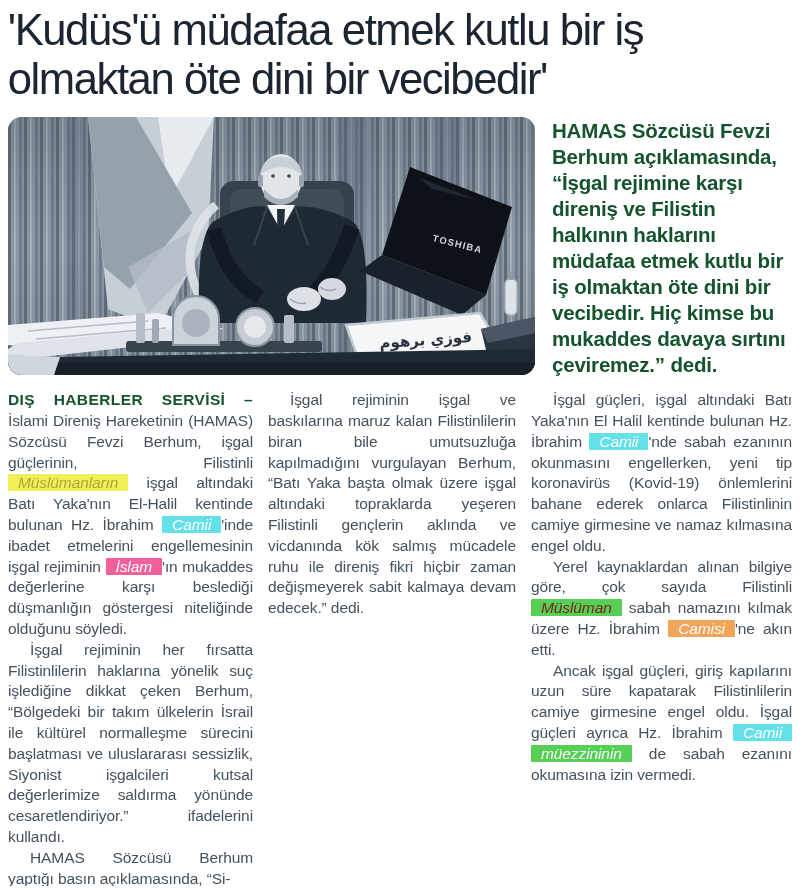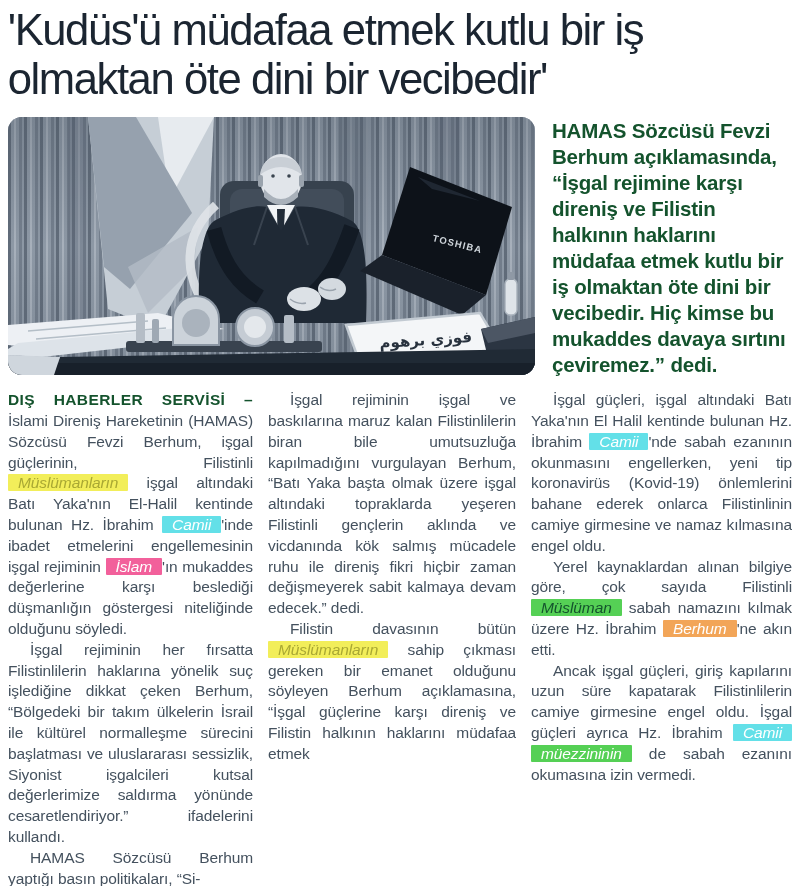--- a/index.html
+++ b/index.html
@@ -151,26 +151,25 @@
       </svg>
     </div>
 
     <div class="pullquote">HAMAS Sözcüsü Fevzi Berhum açıklamasında, “İşgal rejimine karşı direniş ve Filistin halkının haklarını müdafaa etmek kutlu bir iş olmaktan öte dini bir vecibedir. Hiç kimse bu mukaddes davaya sırtını çeviremez.” dedi.</div>
   </div>
 
   <div class="body-cols">
     <div class="col col-1">
         <p class="para"><b class="lead">DIŞ HABERLER SERVİSİ –</b> İslami Direniş Hareketinin (HAMAS) Sözcüsü Fevzi Berhum, işgal güçlerinin, Filistinli <span class="hl" style="background-color: rgb(242, 238, 90); color: rgb(169, 168, 51);">Müslümanların</span> işgal altındaki Batı Yaka'nın El-Halil kentinde bulunan Hz. İbrahim <span class="hl" style="background-color: rgb(99, 224, 232); color: rgb(255, 255, 255);">Camii</span>'inde ibadet etmelerini engellemesinin işgal rejiminin <span class="hl" style="background-color: rgb(242, 96, 155); color: rgb(255, 255, 255);">İslam</span>'ın mukaddes değerlerine karşı beslediği düşmanlığın göstergesi niteliğinde olduğunu söyledi.</p>
         <p class="para indent">İşgal rejiminin her fırsatta Filistinlilerin haklarına yönelik suç işlediğine dikkat çeken Berhum, “Bölgedeki bir takım ülkelerin İsrail ile kültürel normalleşme sürecini başlatması ve uluslararası sessizlik, Siyonist işgalcileri kutsal değerlerimize saldırma yönünde cesaretlendiriyor.” ifadelerini kullandı.</p>
-        <p class="para indent">HAMAS Sözcüsü Berhum yaptığı basın politikaları, “Si-</p>
+        <p class="para indent">HAMAS Sözcüsü Berhum yaptığı basın açıklamasında, “Si-</p>
       </div>
     <div class="col col-2">
         <p class="para indent">İşgal rejiminin işgal ve baskılarına maruz kalan Filistinlilerin biran bile umutsuzluğa kapılmadığını vurgulayan Berhum, “Batı Yaka başta olmak üzere işgal altındaki topraklarda yeşeren Filistinli gençlerin aklında ve vicdanında kök salmış mücadele ruhu ile direniş fikri hiçbir zaman değişmeyerek sabit kalmaya devam edecek.” dedi.</p>
-        <p class="para indent">Filistin davasının bütün <span class="hl" style="background-color: rgb(242, 238, 90); color: rgb(169, 168, 51);">Müslümanların</span> sahip çıkması gereken bir emanet olduğunu söyleyen Berhum açıklamasına, “İşgal güçlerine karşı direniş ve Filistin halkının haklarını müdafaa etmek</p>
       </div>
     <div class="col col-3">
         <p class="para indent">İşgal güçleri, işgal altındaki Batı Yaka'nın El Halil kentinde bulunan Hz. İbrahim <span class="hl" style="background-color: rgb(99, 224, 232); color: rgb(255, 255, 255);">Camii</span>'nde sabah ezanının okunmasını engellerken, yeni tip koronavirüs (Kovid-19) önlemlerini bahane ederek onlarca Filistinlinin camiye girmesine ve namaz kılmasına engel oldu.</p>
-        <p class="para indent">Yerel kaynaklardan alınan bilgiye göre, çok sayıda Filistinli <span class="hl" style="background-color: rgb(85, 208, 85); color: #14532d;">Müslüman</span> sabah namazını kılmak üzere Hz. İbrahim <span class="hl" style="background-color: rgb(242, 165, 88); color: rgb(255, 255, 255);">Berhum</span>'ne akın etti.</p>
+        <p class="para indent">Yerel kaynaklardan alınan bilgiye göre, çok sayıda Filistinli <span class="hl" style="background-color: rgb(85, 208, 85); color: #7f1d1d;">Müslüman</span> sabah namazını kılmak üzere Hz. İbrahim <span class="hl" style="background-color: rgb(242, 165, 88); color: rgb(255, 255, 255);">Camisi</span>'ne akın etti.</p>
         <p class="para indent">Ancak işgal güçleri, giriş kapılarını uzun süre kapatarak Filistinlilerin camiye girmesine engel oldu. İşgal güçleri ayrıca Hz. İbrahim <span class="hl" style="background-color: rgb(99, 224, 232); color: rgb(255, 255, 255);">Camii</span> <span class="hl" style="background-color: rgb(85, 208, 85); color: rgb(255, 255, 255);">müezzininin</span> de sabah ezanını okumasına izin vermedi.</p>
       </div>
   </div>
 
 </div>
 
 </body></html>

